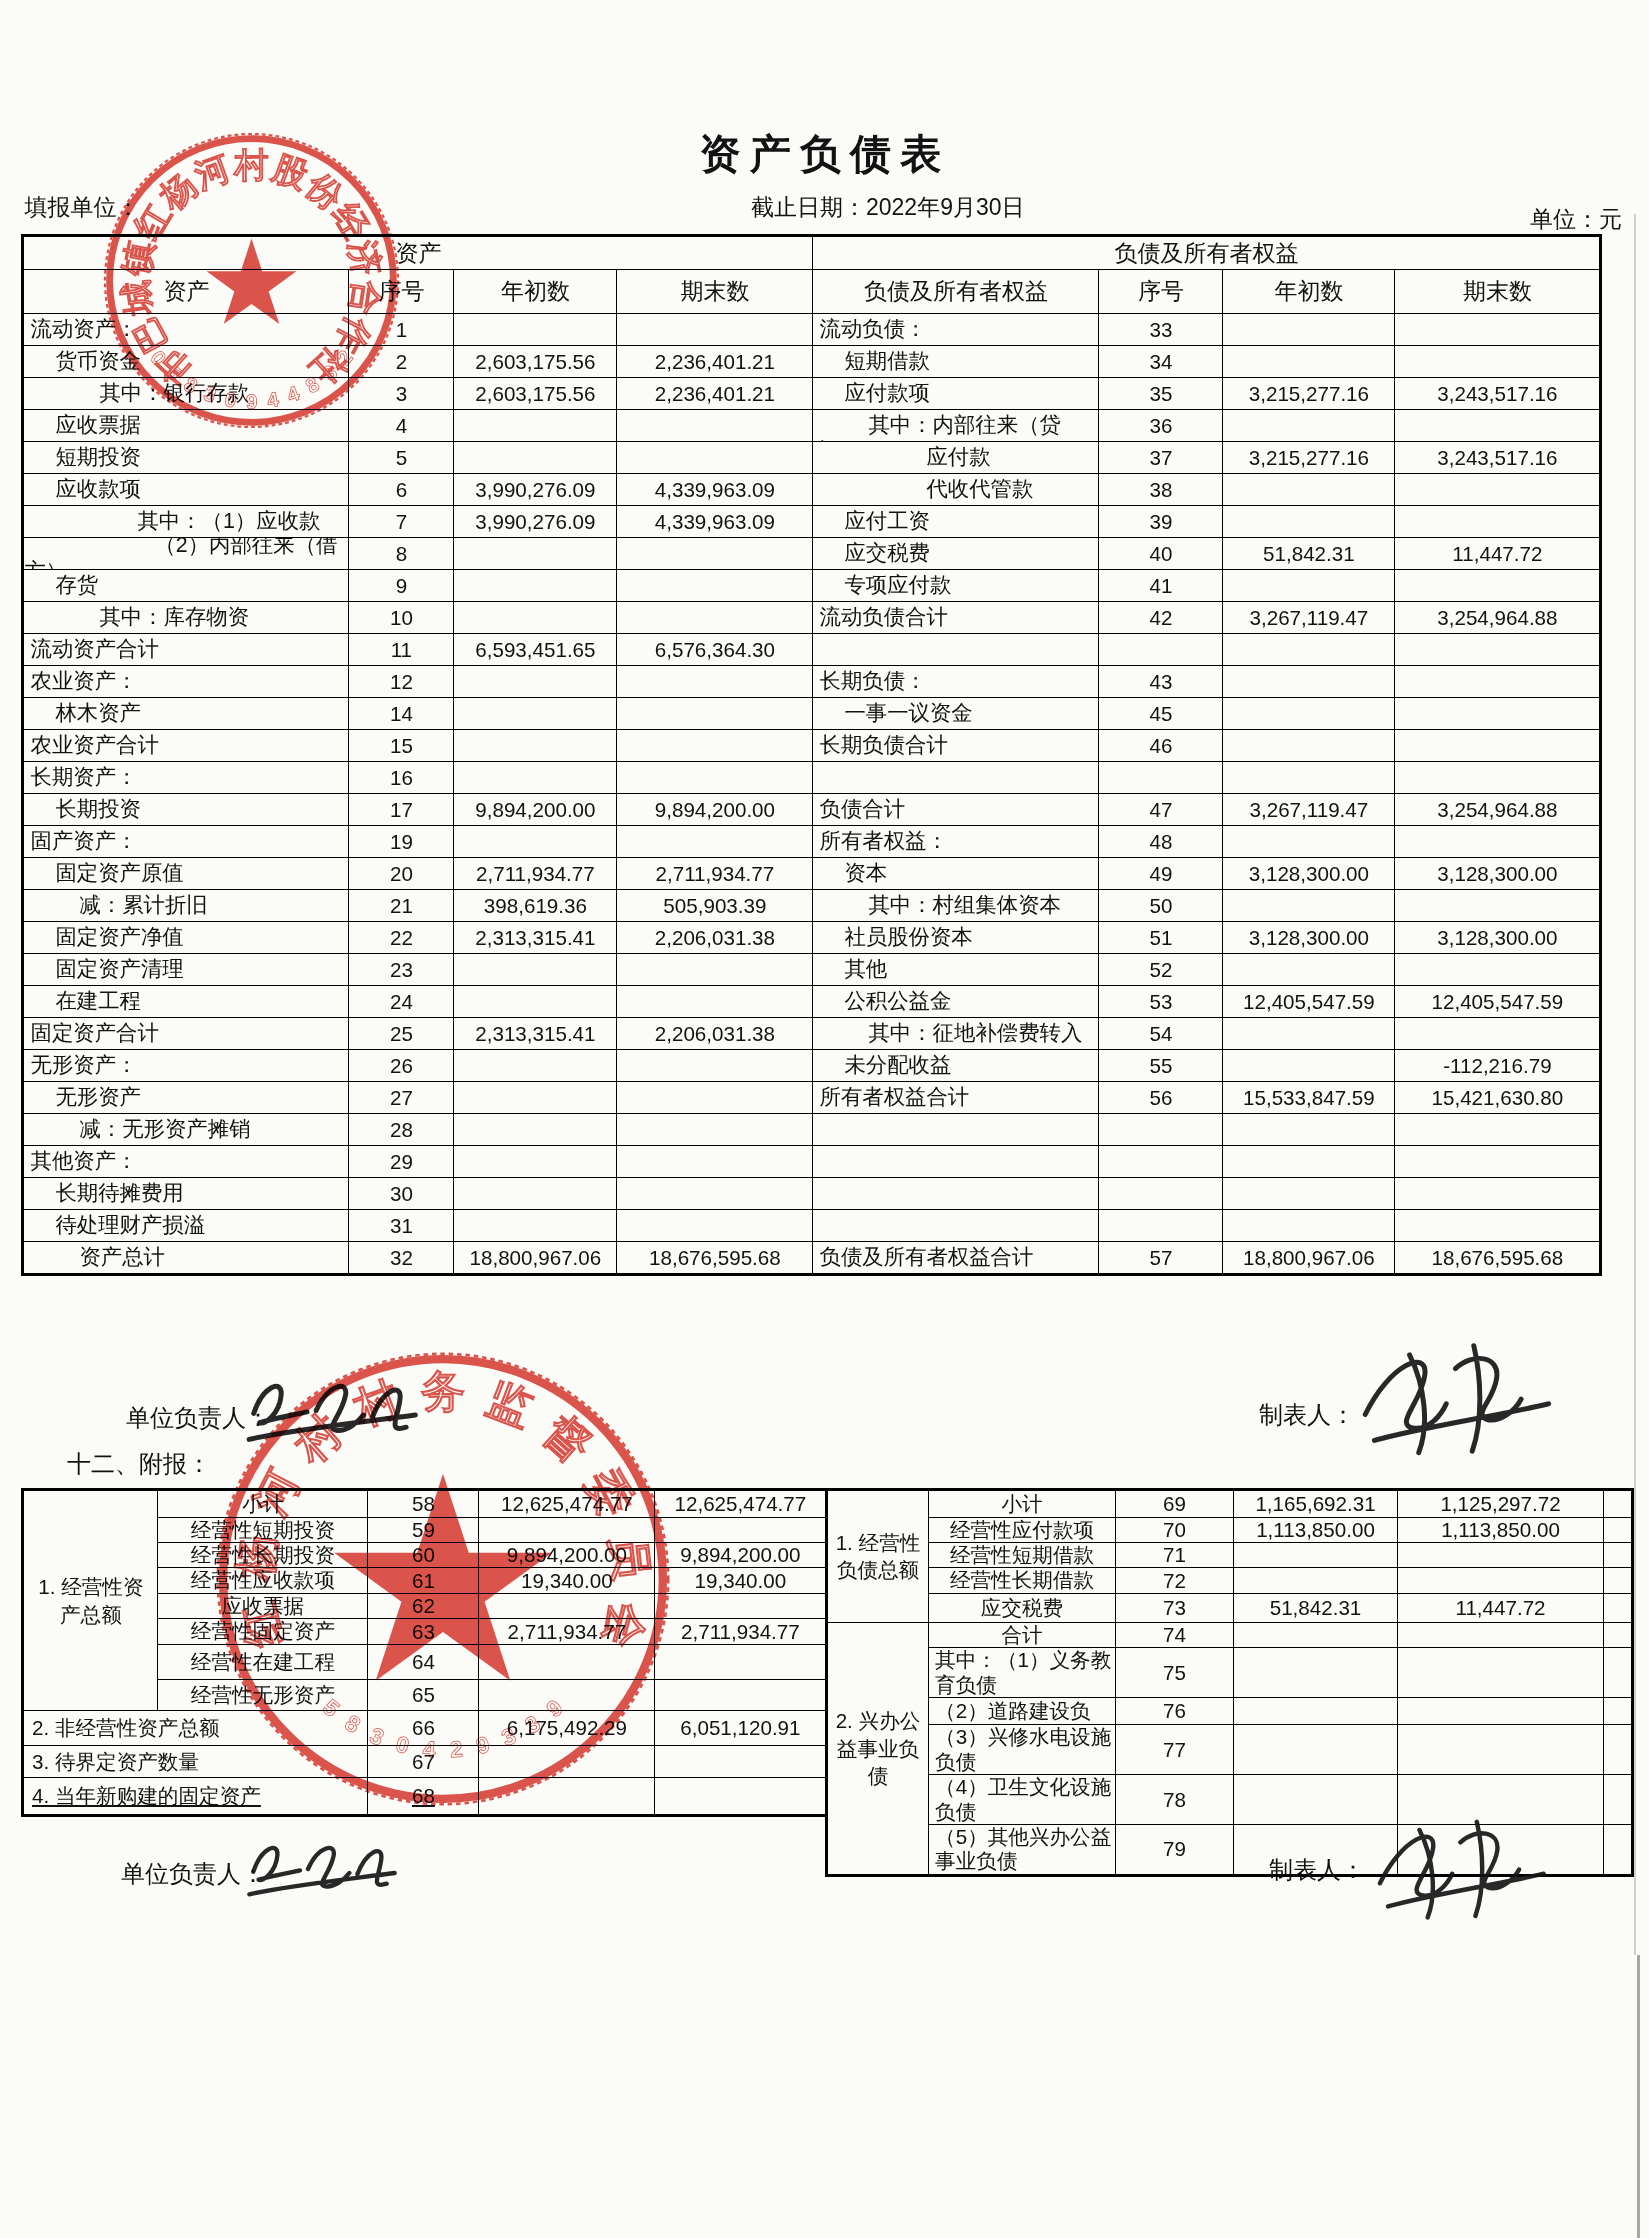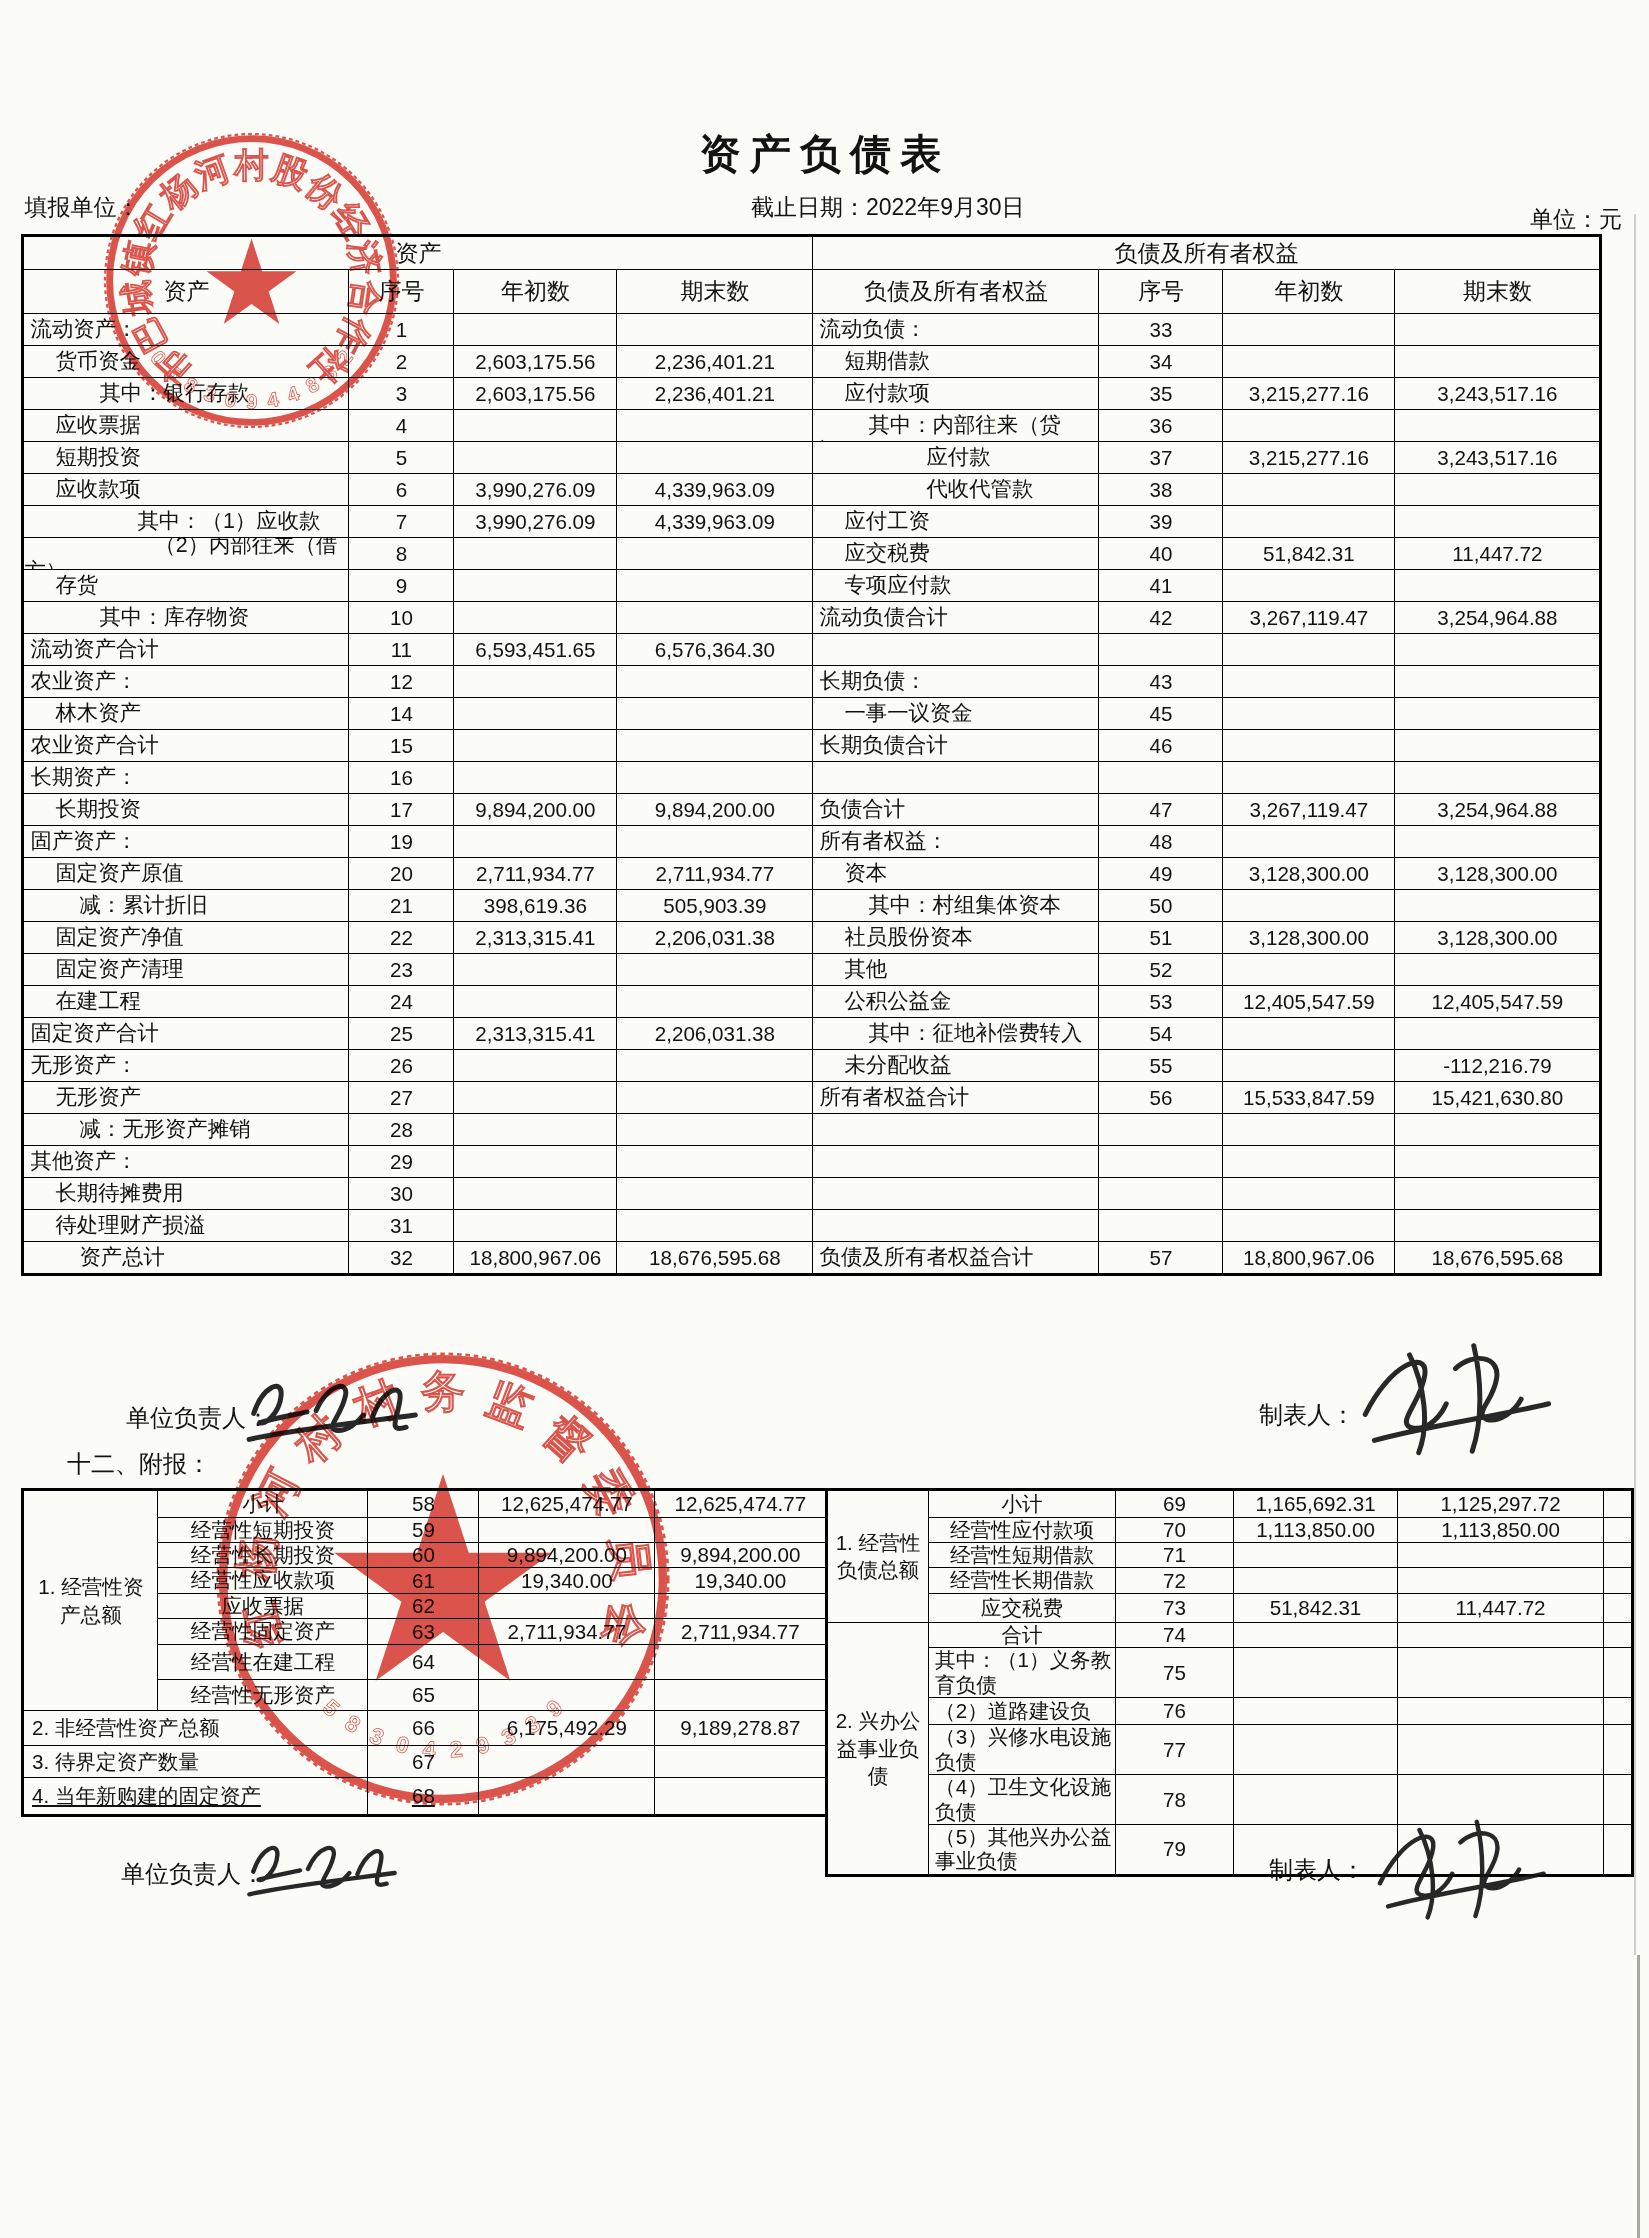--- a/index.html
+++ b/index.html
@@ -587,21 +587,21 @@
         <tr style="height: 31px;">
           <td class="item">经营性无形资产</td>
           <td class="num">65</td>
           <td class="num"></td>
           <td class="num"></td>
         </tr>
         <tr style="height: 35px;">
           <td class="full" colspan="2">2. 非经营性资产总额</td>
           <td class="num">66</td>
           <td class="num">6,175,492.29</td>
-          <td class="num">9,189,278.87</td>
+          <td class="num">6,051,120.91</td>
         </tr>
         <tr style="height: 32px;">
           <td class="full" colspan="2">3. 待界定资产数量</td>
           <td class="num">67</td>
           <td class="num"></td>
           <td class="num"></td>
         </tr>
         <tr style="height: 38px; text-decoration: underline;">
           <td class="full" colspan="2">4. 当年新购建的固定资产</td>
           <td class="num">68</td>

